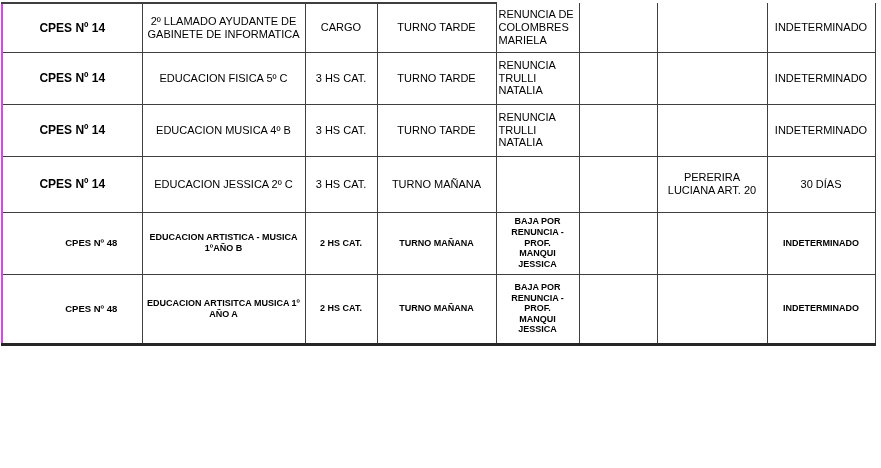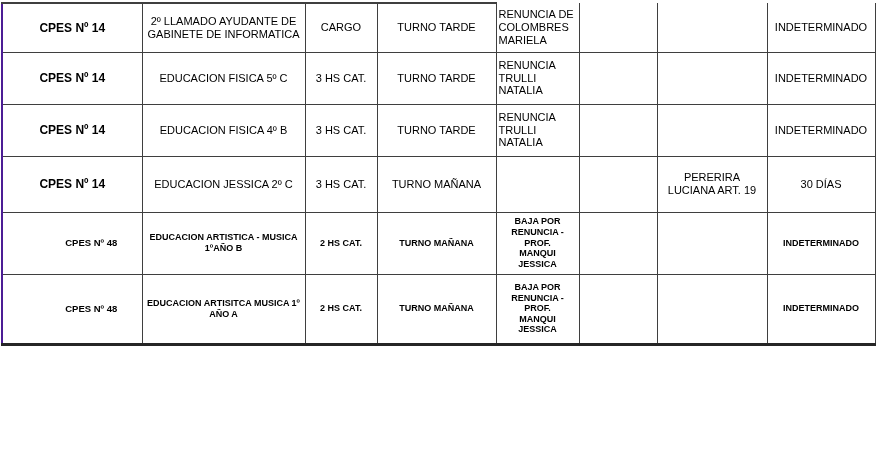--- a/index.html
+++ b/index.html
@@ -56,21 +56,21 @@
   tr.fa td.c1 { font-size: 12px; font-weight: bold; }
   
   tr.fb td { font-size: 9px; font-weight: bold; }
   tr.fb td.c1 { font-size: 9.5px; padding-left: 40px; }
   tr.fb td.c5 { padding: 1px 9px; }
   
   td.al { text-align: left; }
   
   tr:first-child td { border-top: 2px solid #3f3f3f; }
   tr:first-child td.nt { border-top: none; }
-  td.c1 { border-left: 2px solid #4c1d95; }
+  td.c1 { border-left: 2px solid #d946ef; }
   tr:last-child td { border-bottom: 3px solid #262626; }
 </style>
 </head>
 <body>
 
 <div class="sheet">
   <table class="grid">
     <colgroup>
       <col class="w1">
         <col class="w2">
@@ -97,36 +97,36 @@
         <td class="c2">EDUCACION FISICA 5º C</td>
         <td class="c3">3 HS CAT.</td>
         <td class="c4">TURNO TARDE</td>
         <td class="c5 al">RENUNCIA TRULLI NATALIA</td>
         <td class="c6"></td>
         <td class="c7"></td>
         <td class="c8">INDETERMINADO</td>
       </tr>
       <tr class="fa">
         <td class="c1">CPES Nº 14</td>
-        <td class="c2">EDUCACION FISICA 4º B</td>
+        <td class="c2">EDUCACION MUSICA 4º B</td>
         <td class="c3">3 HS CAT.</td>
         <td class="c4">TURNO TARDE</td>
         <td class="c5 al">RENUNCIA TRULLI NATALIA</td>
         <td class="c6"></td>
         <td class="c7"></td>
         <td class="c8">INDETERMINADO</td>
       </tr>
       <tr class="fa">
         <td class="c1">CPES Nº 14</td>
         <td class="c2">EDUCACION JESSICA 2º C</td>
         <td class="c3">3 HS CAT.</td>
         <td class="c4">TURNO MAÑANA</td>
         <td class="c5"></td>
         <td class="c6"></td>
-        <td class="c7">PERERIRA LUCIANA ART. 19</td>
+        <td class="c7">PERERIRA LUCIANA ART. 20</td>
         <td class="c8">30 DÍAS</td>
       </tr>
       <tr class="fb">
         <td class="c1">CPES Nº 48</td>
         <td class="c2">EDUCACION ARTISTICA - MUSICA 1ºAÑO B</td>
         <td class="c3">2 HS CAT.</td>
         <td class="c4">TURNO MAÑANA</td>
         <td class="c5">BAJA POR RENUNCIA - PROF. MANQUI JESSICA</td>
         <td class="c6"></td>
         <td class="c7"></td>

